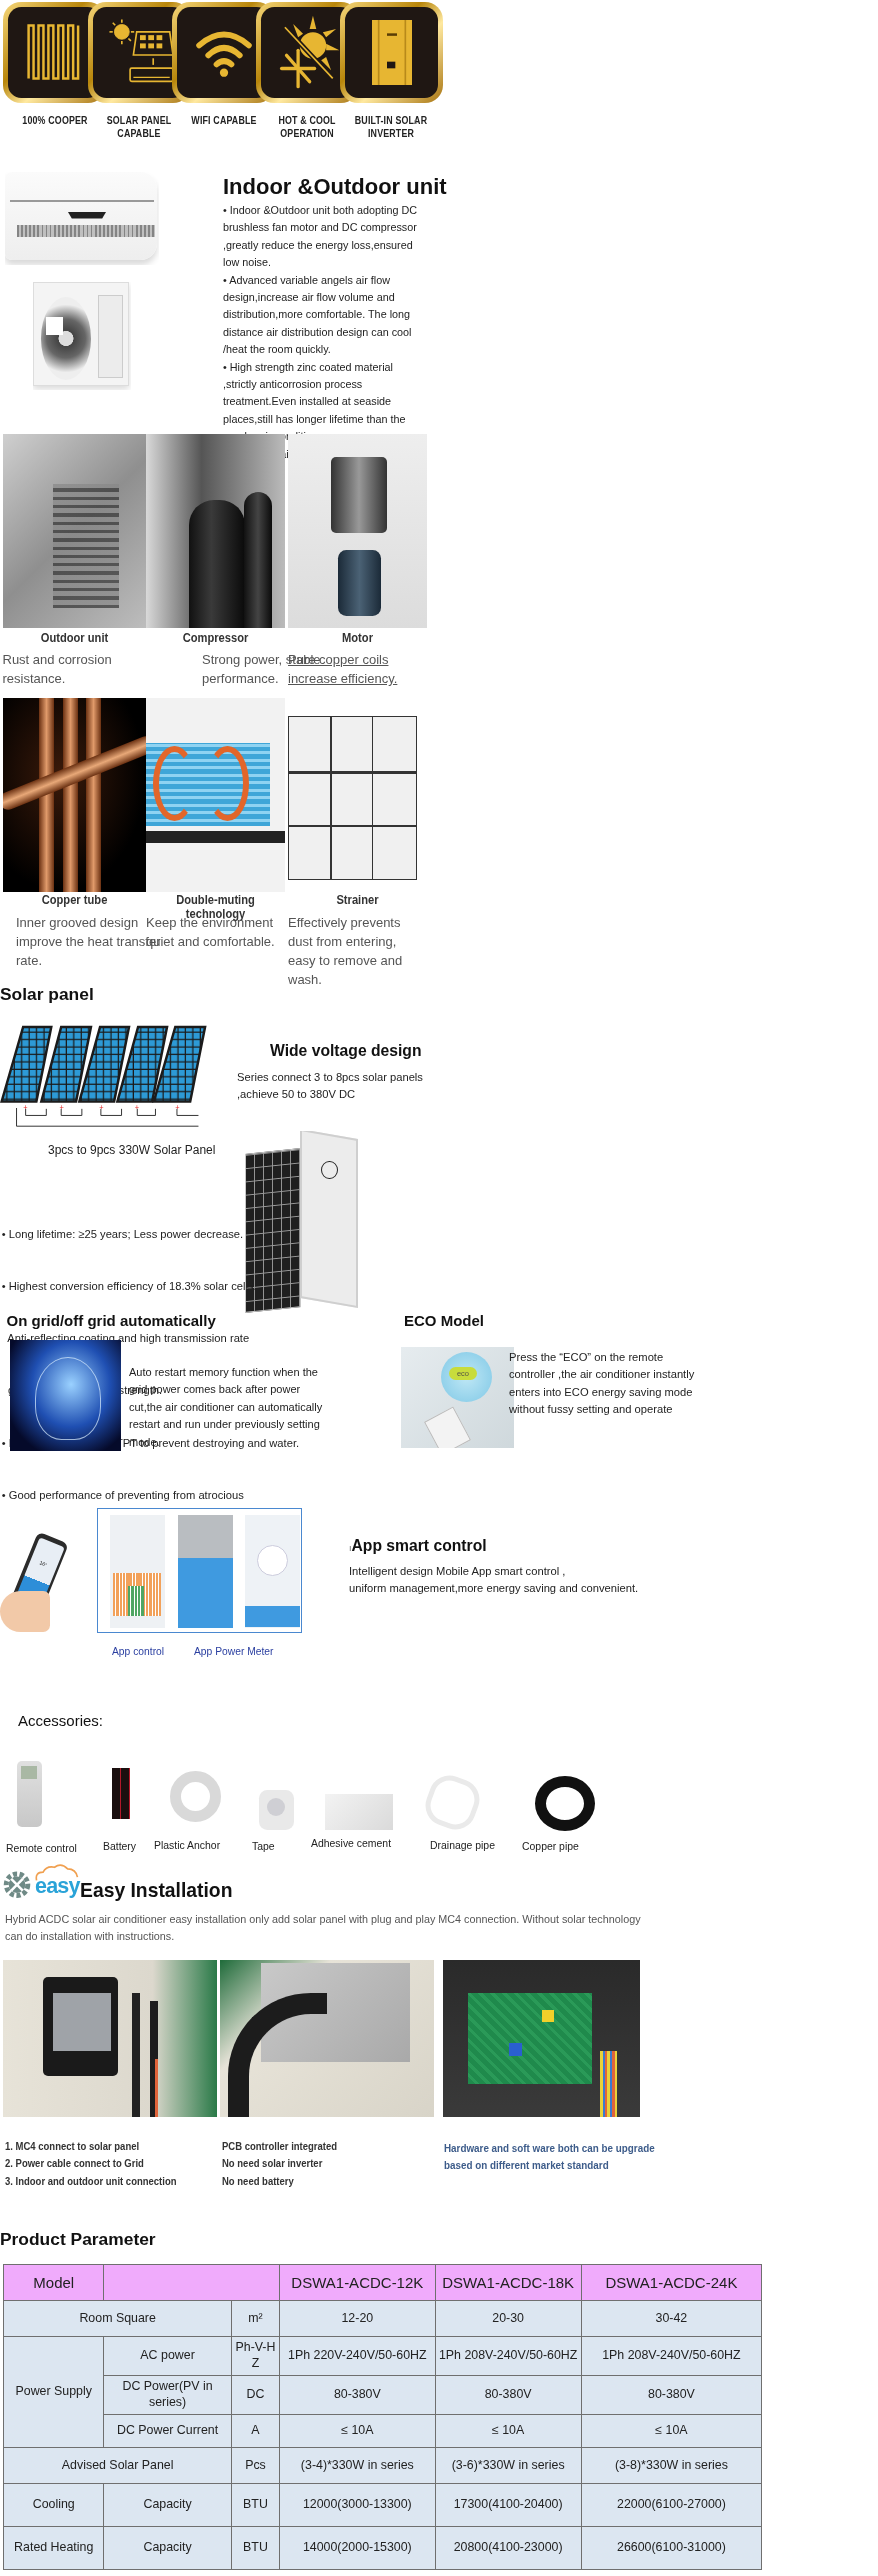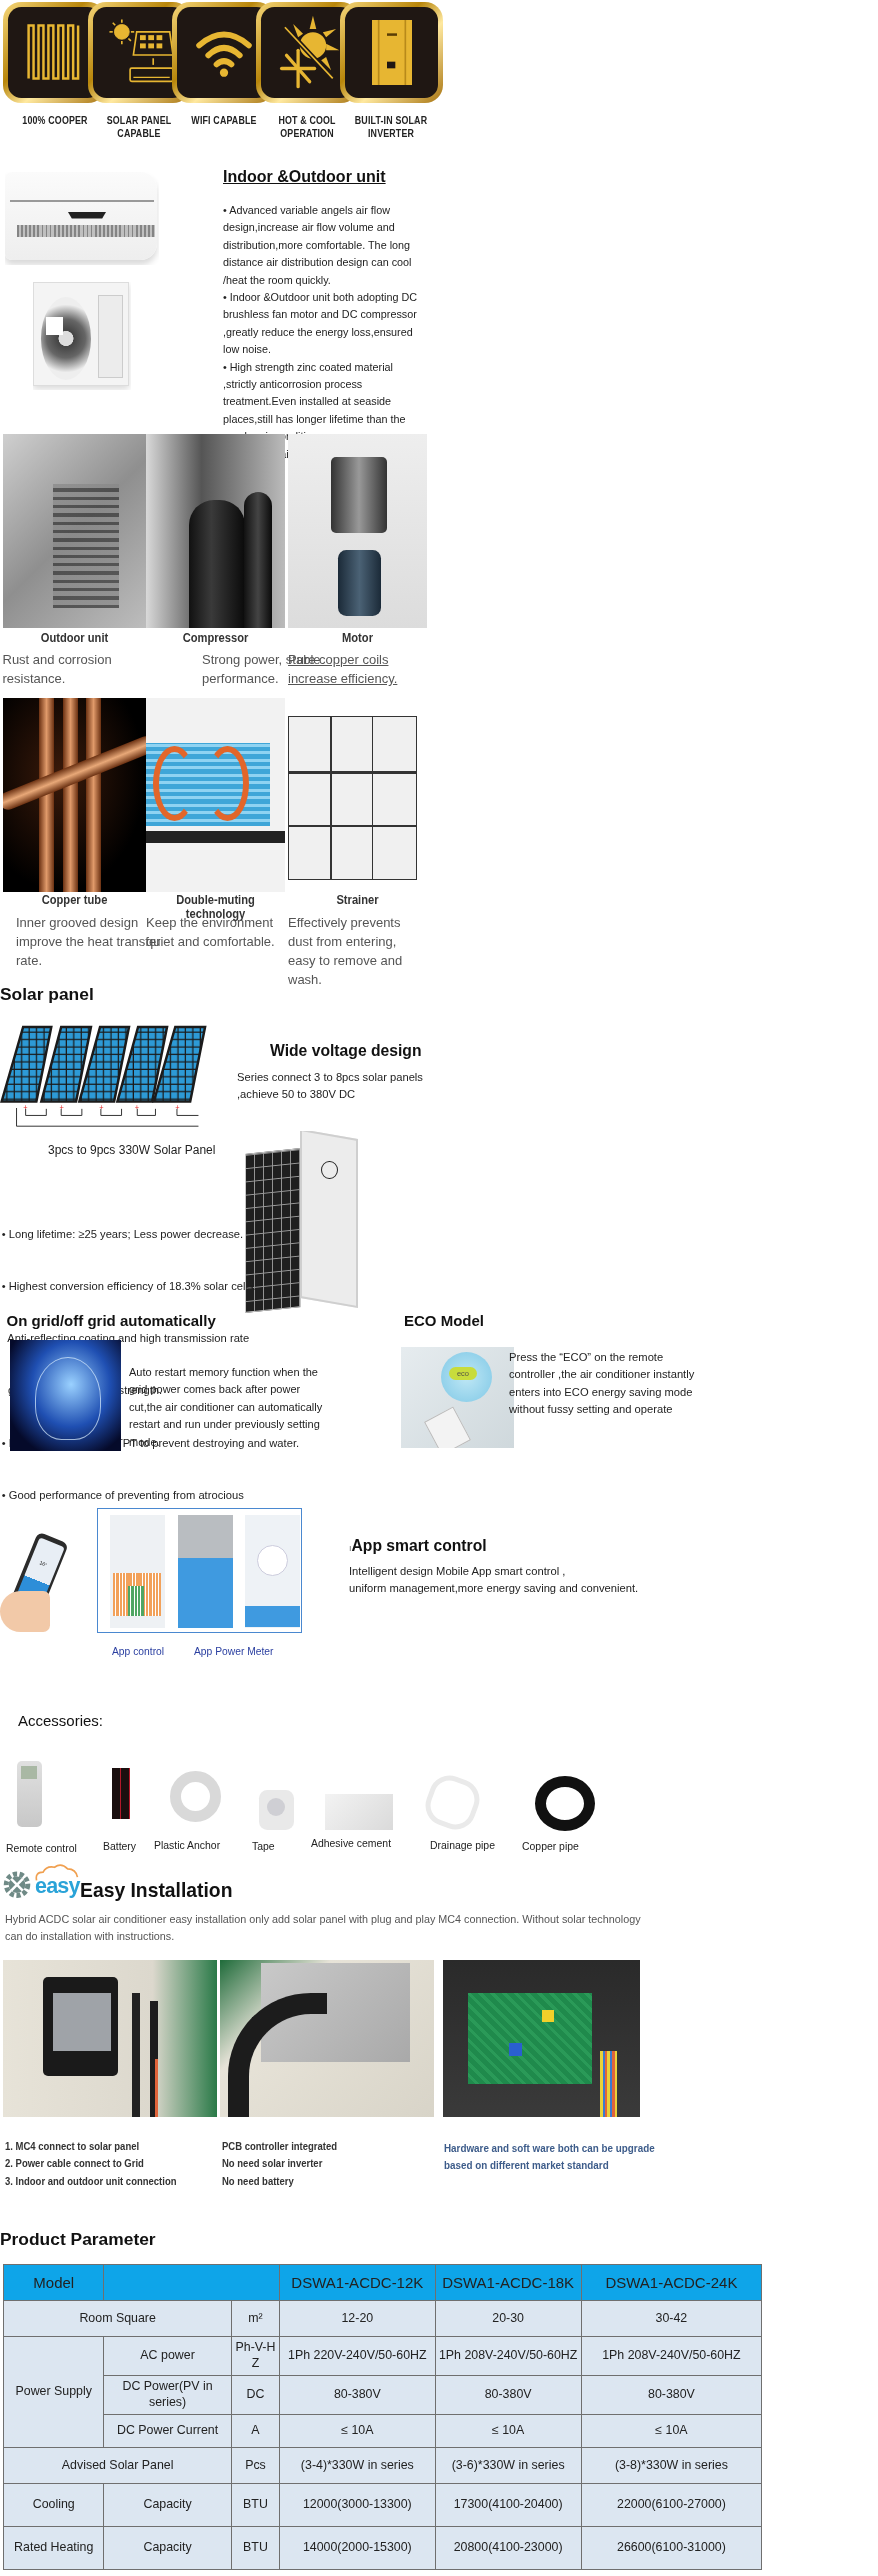--- a/index.html
+++ b/index.html
@@ -16,21 +16,21 @@
   .para { font-size: 12px; line-height: 17.4px; color: #222; }
 
   
   .photo { position: absolute; overflow: hidden; }
 
   .caption-title { position: absolute; font-weight: bold; font-size: 12.4px; color: #333; text-align: center; transform: scaleX(0.9); }
   .caption-desc { position: absolute; font-size: 13px; line-height: 19px; color: #555; }
 
   table.param { position: absolute; left: 3.3px; top: 2264px; width: 759px; border-collapse: collapse; font-size: 12.4px; }
   table.param td { border: 1.2px solid #6f6f6f; text-align: center; vertical-align: middle; color: #222; padding: 1.7px 2.5px; line-height: 15.7px; }
-  table.param tr.head td { background: #0ea5e9; font-size: 15px; height: 36px; }
+  table.param tr.head td { background: #f0abfc; font-size: 15px; height: 36px; }
   table.param tr.body td { background: #dce6f1; }
 </style>
 </head>
 <body>
 
 <section>
   <div class="badge" style="left:3.3px;">
     <div class="badge-inner">
       <svg width="60" height="66" viewBox="0 0 72 80">
         <path d="M4 72 V8 h6 V72 h6 V8 h6 V72 h6 V8 h6 V72 h6 V8 h6 V72 h6 V8 h6 V72 h6 V8" fill="none" stroke="#e7b632" stroke-width="3"></path>
@@ -126,24 +126,24 @@
     <div style="position:absolute;left:63px;top:40px;width:38px;height:6.6px;background:#222;clip-path:polygon(0 0,100% 0,90% 100%,10% 100%);"></div>
     <div style="position:absolute;left:11.6px;top:53px;width:138px;height:11.6px;background:repeating-linear-gradient(90deg,#555 0 1.7px,#aaa 1.7px 4.1px);opacity:.7;"></div>
   </div>
   <div class="photo" style="left:33px;top:282px;width:98px;height:108px;">
     <div style="position:absolute;left:0;top:0;width:96px;height:104px;background:#f4f4f4;border:0.8px solid #ddd;box-shadow:0 3.3px 6.6px rgba(0,0,0,.15);"></div>
     <div style="position:absolute;left:8.3px;top:15px;width:50px;height:83px;border-radius:50%;background:radial-gradient(circle,#ddd 15%,#444 16%,#666 40%,#eee 70%);"></div>
     <div style="position:absolute;left:13.3px;top:35px;width:16.6px;height:18px;background:#fff;"></div>
     <div style="position:absolute;left:65px;top:13.3px;width:25px;height:83px;background:#ececec;border:0.8px solid #ccc;"></div>
   </div>
 
-  <h2 class="abs h-title" style="left:223px;top:168px;font-size:16px;text-decoration:underline;">Indoor &amp;Outdoor unit</h2>
+  <h2 class="abs h-title" style="left:223px;top:174px;font-size:22px;">Indoor &amp;Outdoor unit</h2>
   <div class="abs para" style="left:223px;top:202px;width:196px;font-size:10.8px;line-height:17.4px;">
+    <p>• Indoor &amp;Outdoor unit both adopting DC brushless fan motor and DC compressor ,greatly reduce the energy loss,ensured low noise.</p>
     <p>• Advanced variable angels air flow design,increase air flow volume and distribution,more comfortable. The long distance air distribution design can cool /heat the room quickly.</p>
-    <p>• Indoor &amp;Outdoor unit both adopting DC brushless fan motor and DC compressor ,greatly reduce the energy loss,ensured low noise.</p>
     <p>• High strength zinc coated material ,strictly anticorrosion process treatment.Even installed at seaside places,still has longer lifetime than the regular air conditioner.</p>
     <p>•Multi-lager air fliter good for your health.</p>
   </div>
 </section>
 
 <section>
   <div class="photo" style="left:2.5px;top:434px;width:143px;height:194px;background:linear-gradient(135deg,#cfcfcf,#8f8f8f 50%,#bdbdbd);">
     <div style="position:absolute;left:50px;top:50px;width:66px;height:124px;background:repeating-linear-gradient(0deg,#333 0 3.3px,#888 3.3px 8.3px);opacity:.7;"></div>
   </div>
   <div class="photo" style="left:146px;top:434px;width:139px;height:194px;background:linear-gradient(90deg,#d9d9d9,#555 40%,#bbb);">

